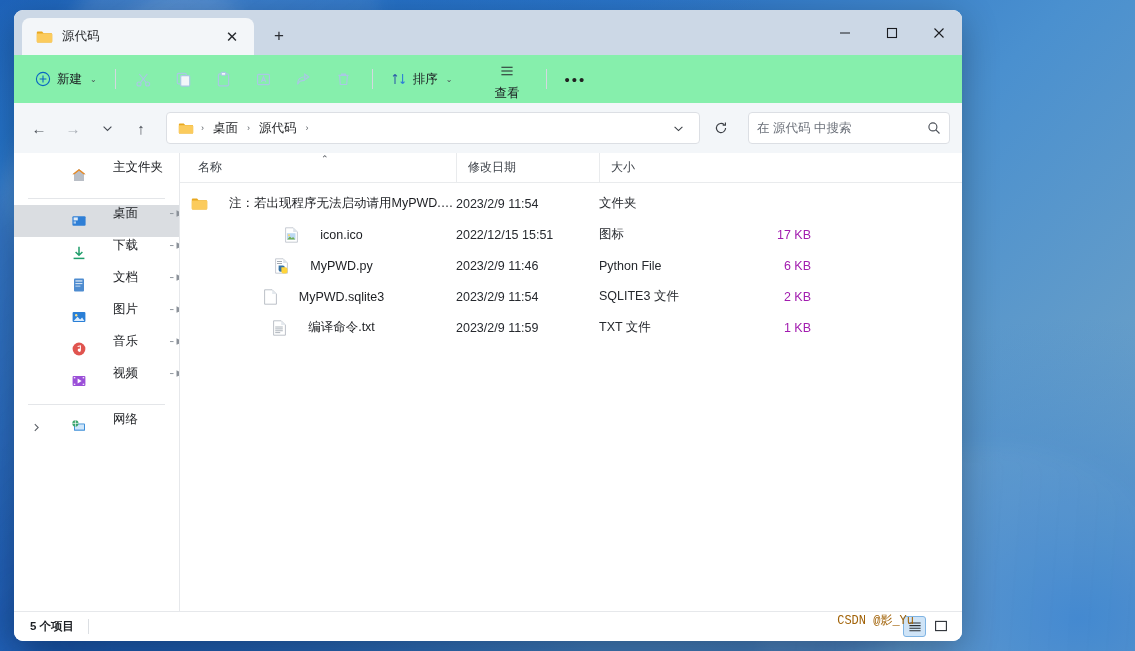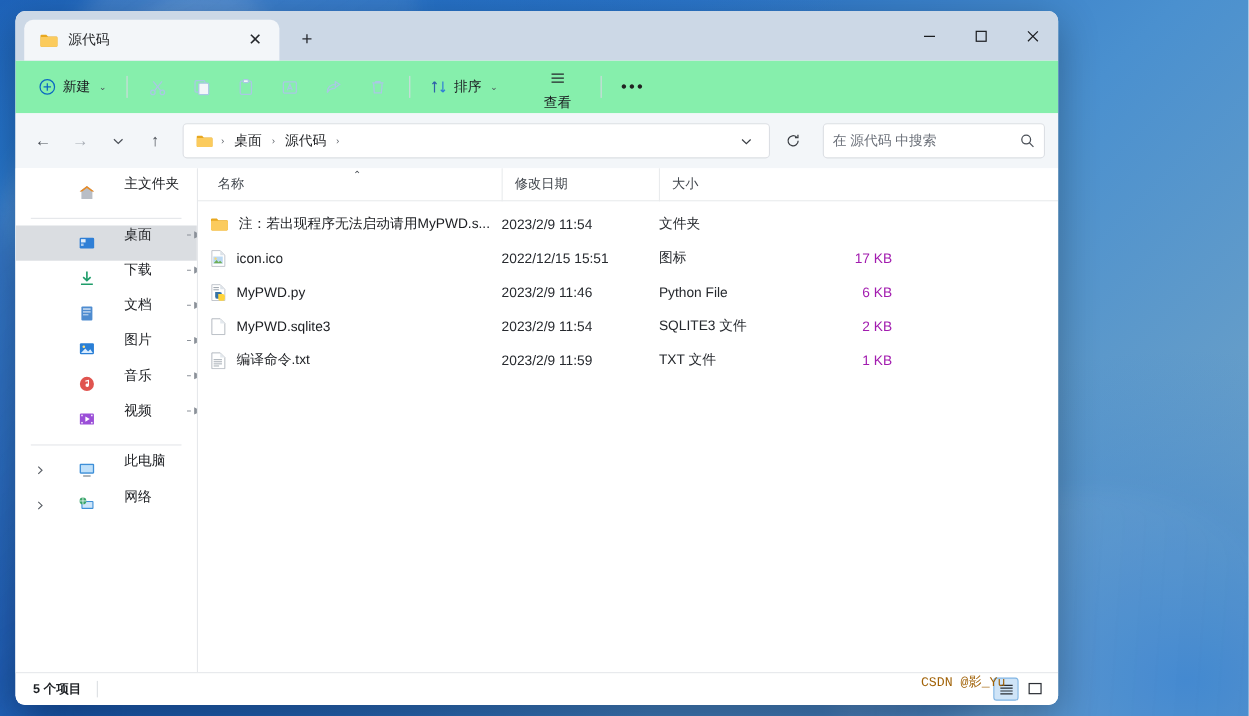--- a/index.html
+++ b/index.html
@@ -177,22 +177,22 @@
   .sortmark {
     position: absolute; left: 123px; top: 1px;
     font-size: 9px; color: #4d5259;
   }
   .rows { flex: 1 1 auto; padding-top: 5px; overflow: hidden; }
   .frow {
     height: 31px; display: flex; align-items: center;
     font-size: 12.5px; color: #1b1d21; padding-left: 11px;
   }
   .f-name {
-    width: 265px; flex: 0 0 265px; display: flex; align-items: center; gap: 9px;
-    white-space: nowrap; overflow: hidden;
+    width: 265px; flex: 0 0 265px; display: flex; align-items: center; gap: 21px;
+    white-space: nowrap; overflow: hidden; justify-content: center;
   }
   .f-name .fn-text { overflow: hidden; text-overflow: ellipsis; white-space: nowrap; }
   .f-date { width: 143px; flex: 0 0 143px; color: #26292e; }
   .f-type { width: 124px; flex: 0 0 124px; color: #26292e; }
   .f-size { width: 88px; flex: 0 0 88px; text-align: right; color: #a21caf; }
 
   
   .statusbar {
     height: 30px; flex: 0 0 auto;
     border-top: 1px solid #e6e8eb;
@@ -524,35 +524,20 @@
         <span class="pin">
           <svg width="11" height="11" viewBox="0 0 11 11" fill="#8b9199">
               <path d="M6.6 0.8L10.2 4.4 8.6 5 7.5 8.1 2.9 3.5 6 2.4z"></path>
               <path d="M3.1 7.9L0.6 10.4" stroke="#8b9199" stroke-width="0.9"></path>
             </svg>
         </span>
       </div>
 
       <div class="side-sep"></div>
 
-      <div class="side-item">
-        <span class="chev">
-          <svg width="9" height="9" viewBox="0 0 9 9">
-              <path d="M2.8 1.2L6.2 4.5 2.8 7.8" fill="none" stroke="#5a5f66" stroke-width="1.05"></path>
-            </svg>
-        </span>
-        <span class="sicon">
-          <svg width="16" height="16" viewBox="0 0 16 16">
-            <rect x="1.4" y="2.6" width="13.2" height="9" rx="1" fill="#3e8fd8"></rect>
-            <rect x="2.6" y="3.8" width="10.8" height="6.6" fill="#bfe0fa"></rect>
-            <path d="M4.6 13.2h6.8v1H4.6z" fill="#5e6a75"></path>
-          </svg>
-        </span>
-        <span class="slabel">此电脑</span>
-      </div>
 
       <div class="side-item">
         <span class="chev">
           <svg width="9" height="9" viewBox="0 0 9 9">
               <path d="M2.8 1.2L6.2 4.5 2.8 7.8" fill="none" stroke="#5a5f66" stroke-width="1.05"></path>
             </svg>
         </span>
         <span class="sicon">
           <svg width="16" height="16" viewBox="0 0 16 16">
             <rect x="3" y="4.4" width="11" height="7.4" rx="0.9" fill="#3e8fd8"></rect>

